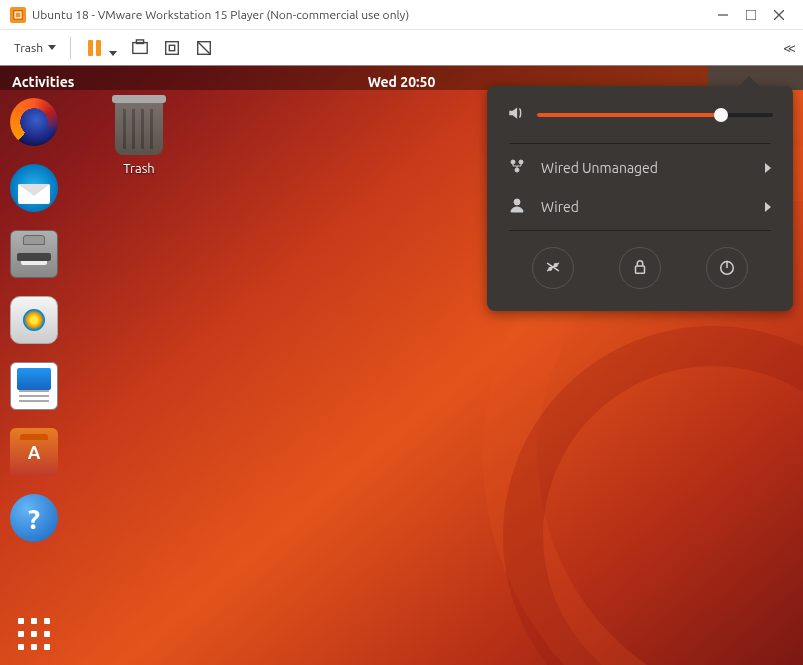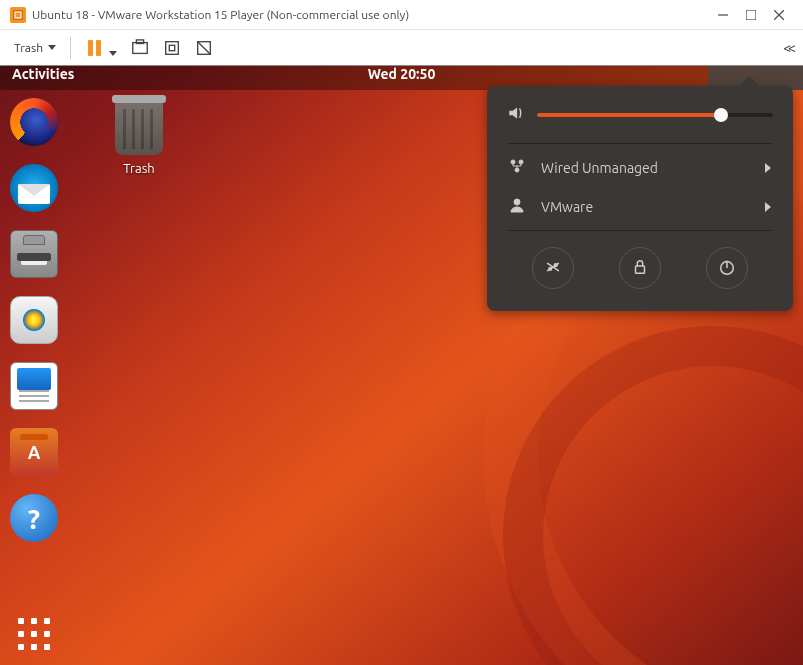--- a/index.html
+++ b/index.html
@@ -24,21 +24,21 @@
 .pause-ico div{width:5px;height:16px;background:#f7941e;border-radius:1px}
 .collapse{margin-left:auto;font-size:14px;color:#444;letter-spacing:-3px}
 
 
 .ubuntu{position:relative;height:599px;background:linear-gradient(140deg,#6b1518 0%,#8a1a1b 12%,#c83a1a 35%,#e3541b 55%,#b32d16 80%,#7a1813 100%);overflow:hidden}
 .swirl{position:absolute;border-radius:50%;border:55px solid rgba(230,85,30,.22)}
 .swirl.a{width:620px;height:620px;right:-300px;top:80px}
 .swirl.b{width:420px;height:420px;right:-120px;top:260px;border-width:40px;border-color:rgba(140,25,15,.25)}
 
 
-.panel{position:relative;z-index:2;height:24px;background:rgba(0,0,0,.35);display:flex;align-items:flex-start;font-size:14px;font-weight:bold}
+.panel{position:relative;z-index:2;height:24px;background:rgba(0,0,0,.35);display:flex;align-items:flex-end;font-size:14px;font-weight:bold}
 .panel .activities{color:#fff;padding:0 12px;cursor:pointer}
 .panel .clock{position:absolute;left:50%;transform:translateX(-50%);color:#fff}
 .panel .pright{margin-left:auto;display:flex;gap:13px;padding-right:14px;color:#fff}
 .panel .pright svg{width:15px;height:15px;fill:#fff}
 .caret{width:0;height:0;border-left:4px solid transparent;border-right:4px solid transparent;border-top:5px solid #fff;margin-top:5px}
 .panel .active-tab{position:absolute;right:0;top:0;width:95px;height:24px;background:#51433b}
 
 
 .dock{position:absolute;left:0;top:24px;bottom:0;width:68px;z-index:2;display:flex;flex-direction:column;align-items:center;padding-top:8px;gap:8px}
 .dock-item{width:48px;height:48px;border-radius:10px;display:flex;align-items:center;justify-content:center;margin-bottom:10px;position:relative}
@@ -229,21 +229,21 @@
             <path d="M4 6v2h8V6M8 8v2" stroke="#ccc" fill="none"></path>
           </svg></span>
       <span>Wired Unmanaged</span>
       <div class="arrow"></div>
     </div>
     <div class="menu-row">
       <span><svg viewBox="0 0 16 16">
             <circle cx="8" cy="5" r="3"></circle>
             <path d="M2 15c0-3 3-5 6-5s6 2 6 5z"></path>
           </svg></span>
-      <span>VMware</span>
+      <span>Wired</span>
       <div class="arrow"></div>
     </div>
     <div class="divider"></div>
     <div class="btn-row">
       <div class="rbtn">
         <span><svg viewBox="0 0 20 20">
               <path d="M4 14l12-8M4 6l12 8" stroke-linecap="round"></path>
               <circle cx="7" cy="12" r="1.5" fill="#ccc"></circle>
               <circle cx="13" cy="8" r="1.5" fill="#ccc"></circle>
             </svg></span>

